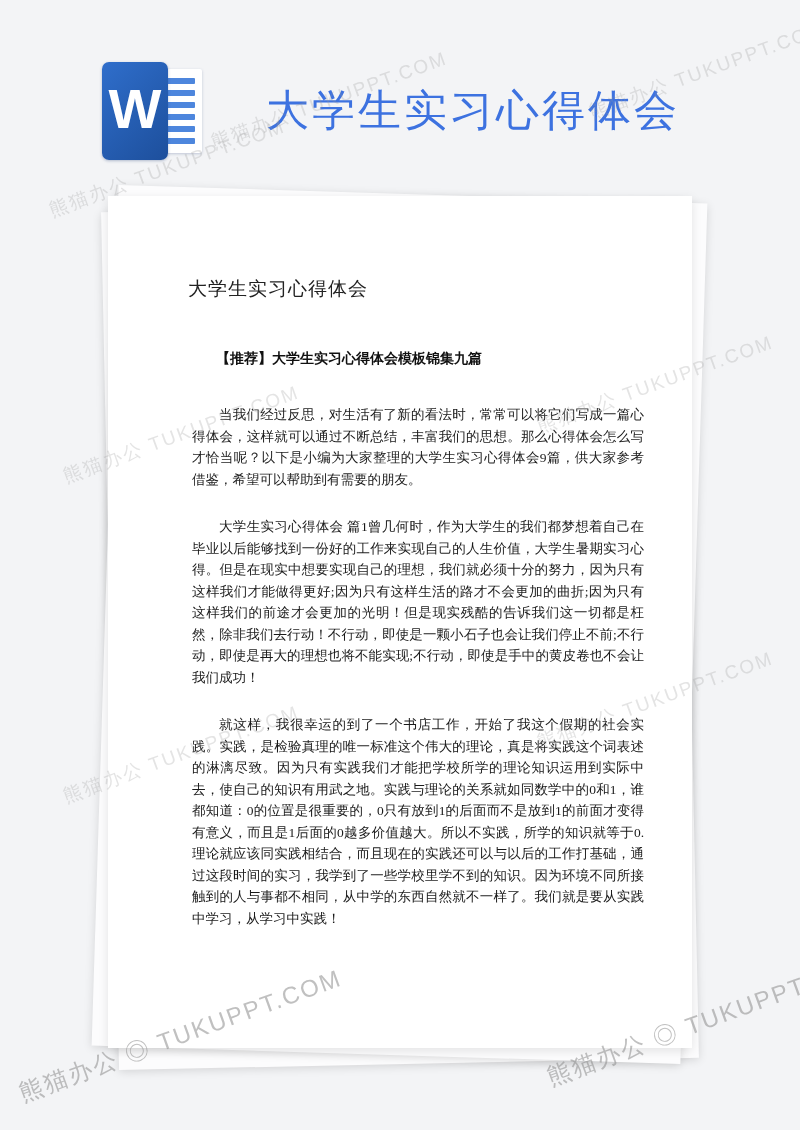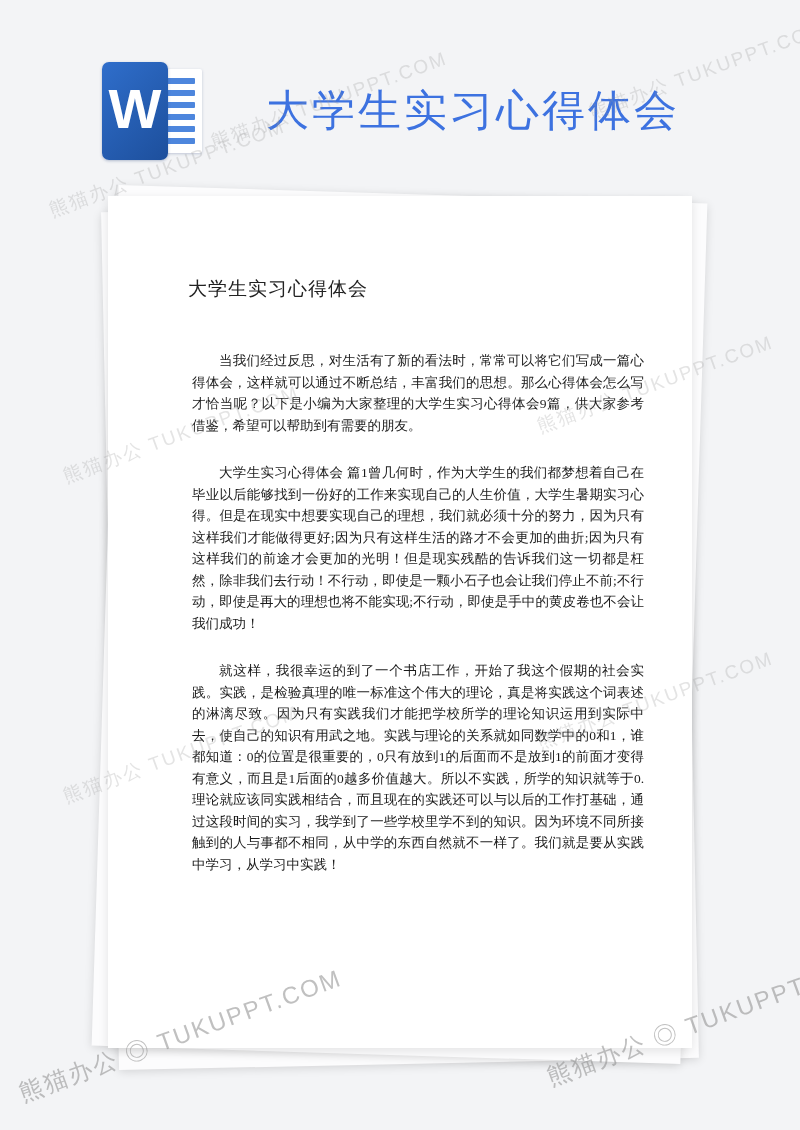--- a/index.html
+++ b/index.html
@@ -154,20 +154,21 @@
       </div>
     </div>
     <h1 class="page-title">大学生实习心得体会</h1>
   </div>
 
   <div class="paper-stack">
     <div class="page-behind pb2"></div>
     <div class="page-behind pb1"></div>
     <div class="paper">
       <h2 class="doc-title">大学生实习心得体会</h2>
+      <p class="doc-subtitle">【推荐】大学生实习心得体会模板锦集九篇</p>
       <p class="doc-para">当我们经过反思，对生活有了新的看法时，常常可以将它们写成一篇心得体会，这样就可以通过不断总结，丰富我们的思想。那么心得体会怎么写才恰当呢？以下是小编为大家整理的大学生实习心得体会9篇，供大家参考借鉴，希望可以帮助到有需要的朋友。</p>
       <p class="doc-para">大学生实习心得体会 篇1曾几何时，作为大学生的我们都梦想着自己在毕业以后能够找到一份好的工作来实现自己的人生价值，大学生暑期实习心得。但是在现实中想要实现自己的理想，我们就必须十分的努力，因为只有这样我们才能做得更好;因为只有这样生活的路才不会更加的曲折;因为只有这样我们的前途才会更加的光明！但是现实残酷的告诉我们这一切都是枉然，除非我们去行动！不行动，即使是一颗小石子也会让我们停止不前;不行动，即使是再大的理想也将不能实现;不行动，即使是手中的黄皮卷也不会让我们成功！</p>
       <p class="doc-para">就这样，我很幸运的到了一个书店工作，开始了我这个假期的社会实践。实践，是检验真理的唯一标准这个伟大的理论，真是将实践这个词表述的淋漓尽致。因为只有实践我们才能把学校所学的理论知识运用到实际中去，使自己的知识有用武之地。实践与理论的关系就如同数学中的0和1，谁都知道：0的位置是很重要的，0只有放到1的后面而不是放到1的前面才变得有意义，而且是1后面的0越多价值越大。所以不实践，所学的知识就等于0.理论就应该同实践相结合，而且现在的实践还可以与以后的工作打基础，通过这段时间的实习，我学到了一些学校里学不到的知识。因为环境不同所接触到的人与事都不相同，从中学的东西自然就不一样了。我们就是要从实践中学习，从学习中实践！</p>
     </div>
   </div>
 
   <div class="wm-layer">
     <span class="wm p1">熊猫办公 TUKUPPT.COM</span>
     <span class="wm p2">熊猫办公 TUKUPPT.COM</span>
     <span class="wm p3">熊猫办公 TUKUPPT.COM</span>

